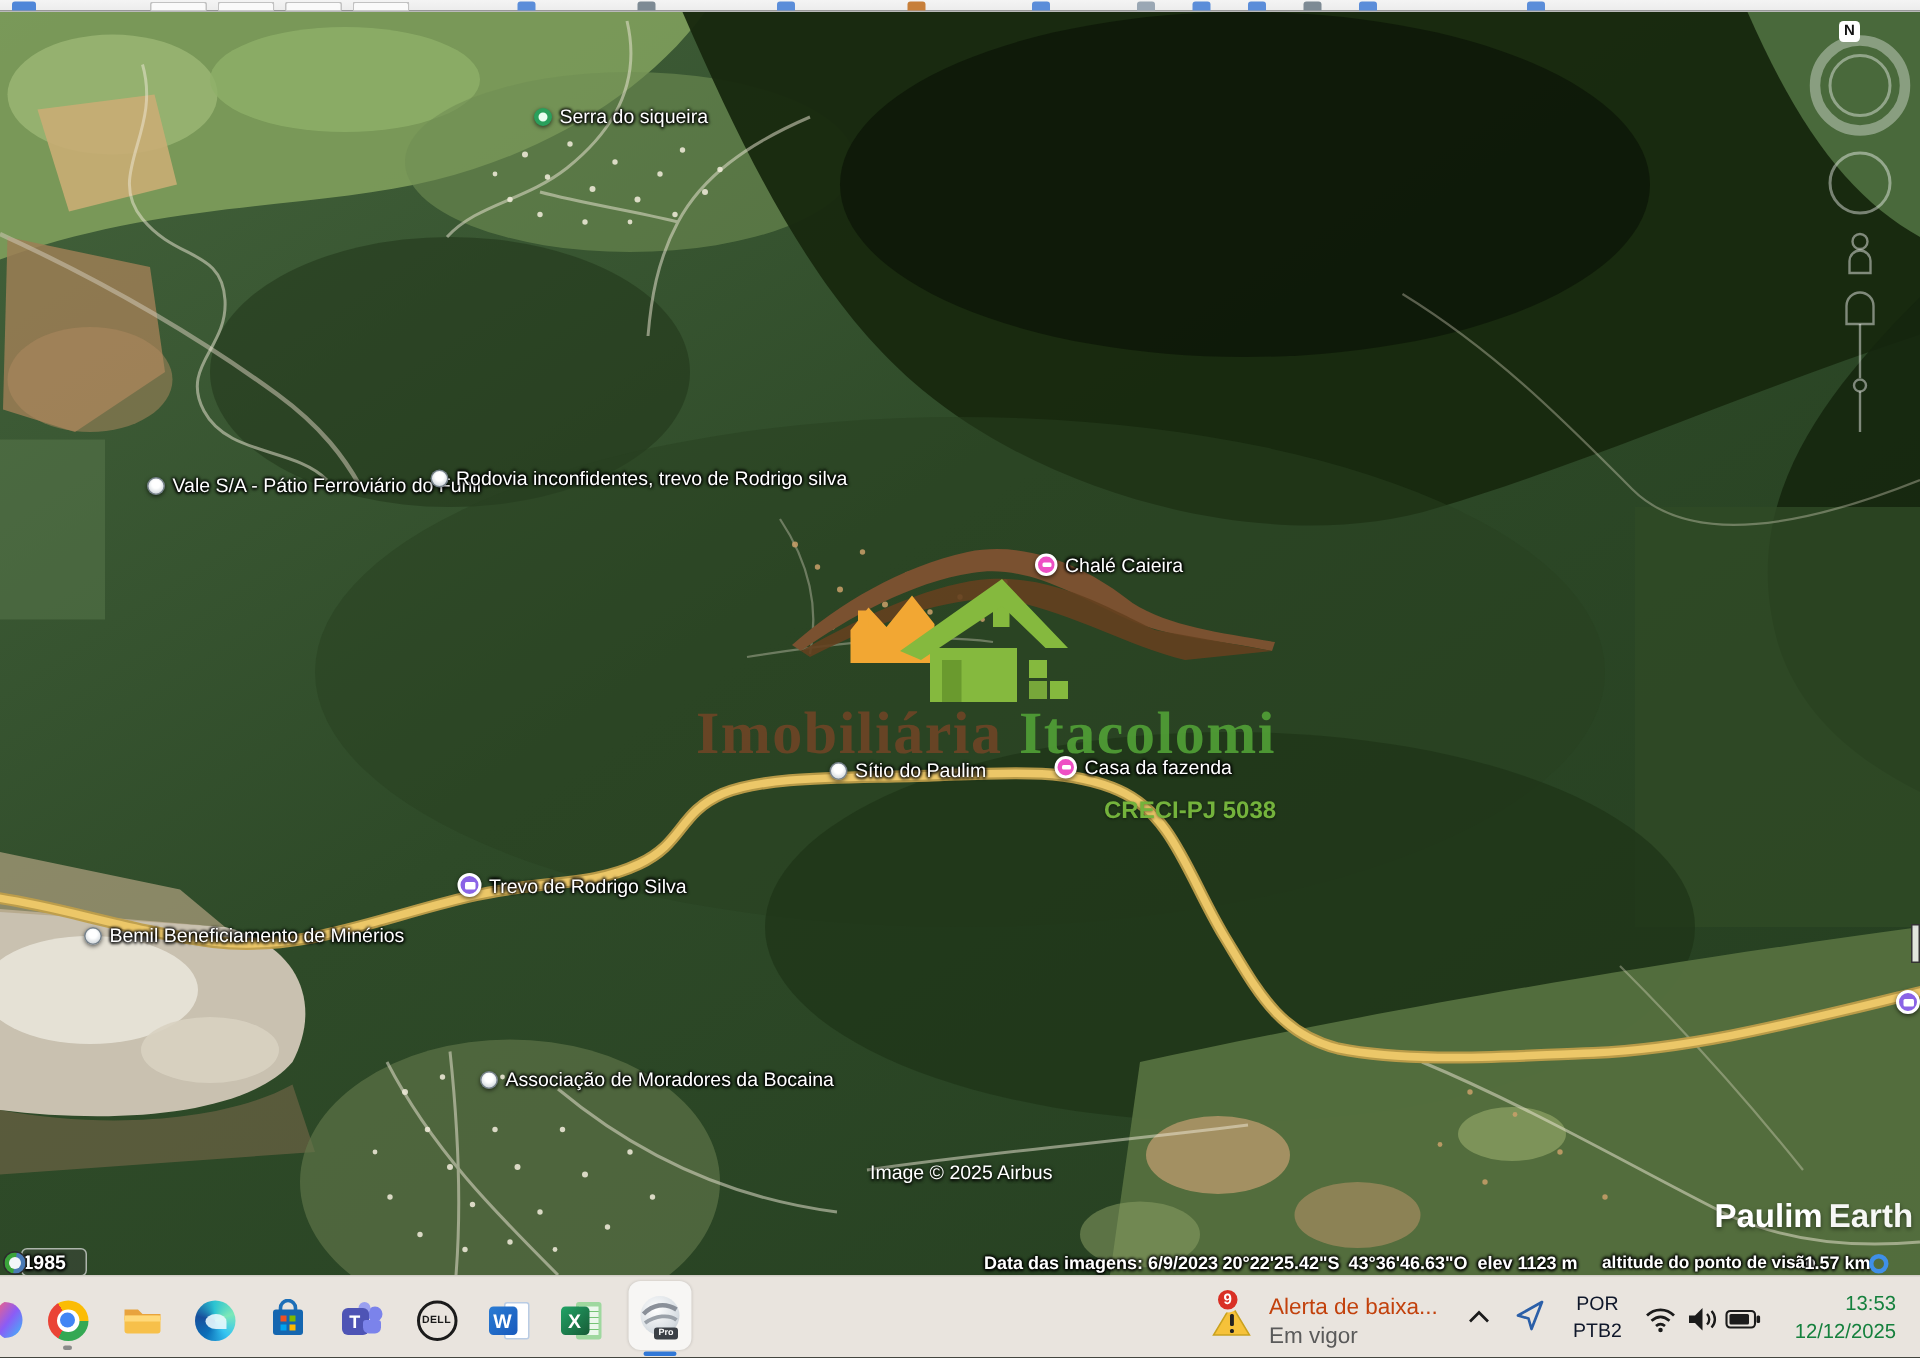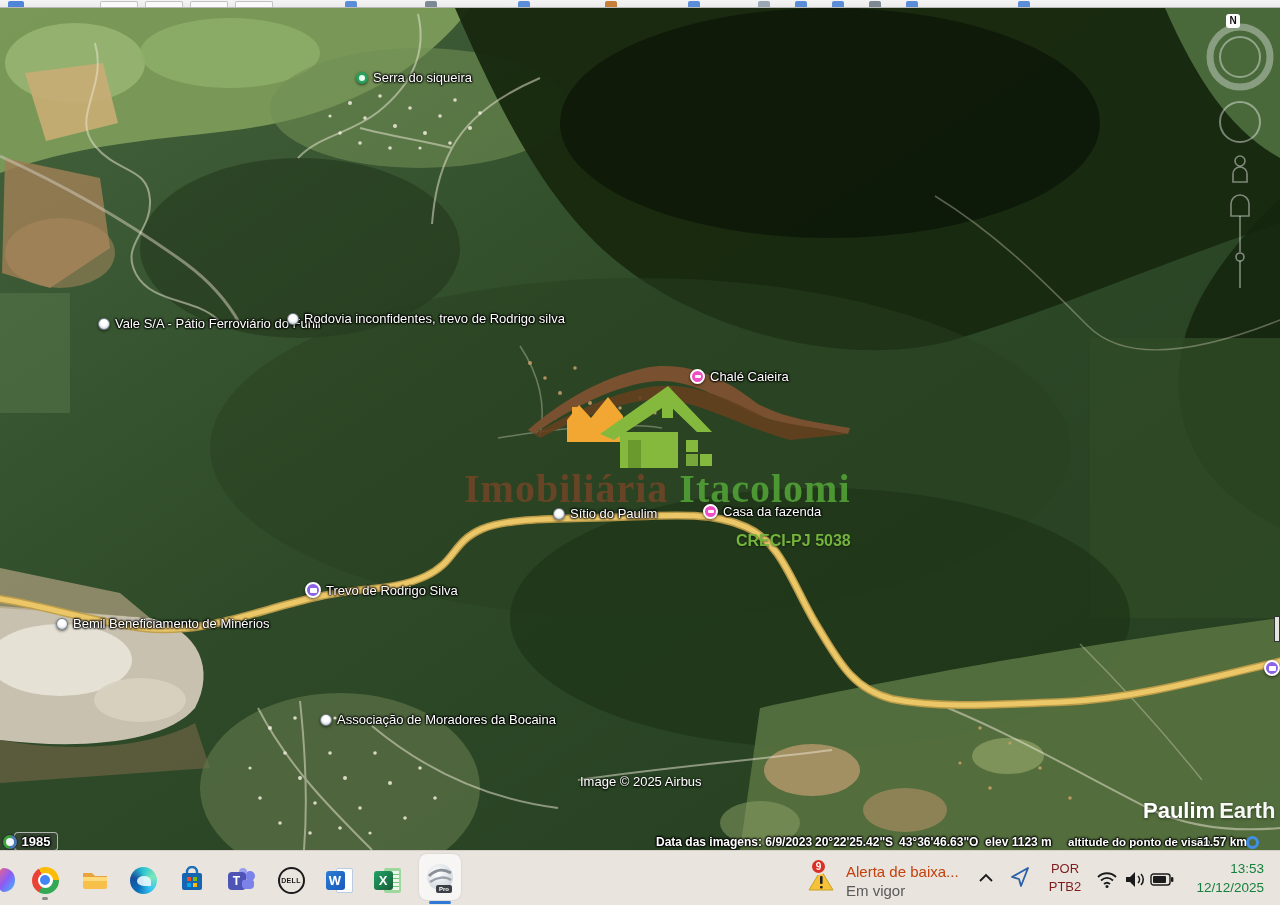--- a/index.html
+++ b/index.html
@@ -35,21 +35,21 @@
     color:rgba(236,168,72,.38); -webkit-text-stroke:1px rgba(213,138,48,.85); white-space:nowrap; }
   #wm-creci { position:absolute; left:286px; top:172px; font-size:16px; font-weight:bold; color:#74b33c; text-shadow:0 1px 2px rgba(0,0,0,.45); }
 
   
   .navctl { position:absolute; z-index:12; }
   #compass-n { position:absolute; left:1226px; top:6px; width:14px; height:14px; background:#fff; border-radius:3px;
     font-size:10px; font-weight:bold; color:#111; text-align:center; line-height:14px; z-index:13; }
 
   
   #history-chip { position:absolute; left:14px; top:824px; width:44px; height:19px; border:1px solid rgba(255,255,255,.6);
-    border-radius:4px; background:rgba(70,70,70,.35); color:#fff; font-size:13px; font-weight:bold; text-align:center; line-height:17px;
+    border-radius:4px; background:rgba(70,70,70,.35); color:#fff; font-size:13px; font-weight:bold; line-height:17px;
     text-shadow:-1px 0 2px #000,1px 0 2px #000,0 -1px 2px #000,0 1px 2px #000; z-index:12; }
   #history-clock { position:absolute; left:2px; top:826px; width:16px; height:16px; border-radius:50%;
     background:linear-gradient(100deg,#3aa33a 48%,#4a7ab5 52%); border:1px solid #2c2c2c; z-index:13; }
   #history-clock::after { content:""; position:absolute; left:3px; top:3px; width:8px; height:8px; border-radius:50%; background:#f2f6f8; }
 
   
   .mapstat { position:absolute; color:#fff; font-size:12px; font-weight:bold; white-space:nowrap;
     text-shadow:-1px 0 2px #000,1px 0 2px #000,0 -1px 2px #000,0 1px 2px #000; z-index:12; }
   #copyright { position:absolute; left:580px; top:766px; color:#fff; font-size:13px; font-weight:normal;
     text-shadow:0 0 3px #000,0 1px 2px #000; z-index:9; }
@@ -69,21 +69,21 @@
     box-shadow:0 0 2px rgba(0,0,0,.15); display:flex; align-items:center; justify-content:center; }
   #gepro-underline { position:absolute; left:429px; top:50px; width:22px; height:3px; border-radius:2px; background:#3178d6; }
   .badge-pro { position:absolute; left:10px; top:22px; background:#3b4046; color:#fff; font-size:6px; font-weight:bold; padding:1px 3px; border-radius:2px; }
 
   
   #notif { position:absolute; left:800px; top:5px; width:180px; height:45px; }
   #notif-badge { position:absolute; left:10px; top:2px; width:17px; height:17px; background:#d93025; color:#fff; border:2px solid #e9e4de;
     border-radius:50%; font-size:10px; font-weight:bold; text-align:center; line-height:13px; z-index:2; }
   #notif-title { position:absolute; left:46px; top:7px; font-size:15px; color:#c2410c; }
   #notif-sub { position:absolute; left:46px; top:26px; font-size:15px; color:#5a5a5a; }
-  #lang { position:absolute; left:1042px; top:9px; width:46px; text-align:center; font-size:13px; color:#7f1d1d; line-height:18px; }
+  #lang { position:absolute; left:1042px; top:9px; width:46px; text-align:center; font-size:13px; color:#0f172a; line-height:18px; }
   #clockblk { position:absolute; right:16px; top:8px; text-align:right; font-size:13.5px; color:#15803d; line-height:19px; }
   .trayic { position:absolute; top:17px; }
 </style>
 </head>
 <body>
 
 <div id="screen">
 
   <div id="toolbar-sliver">
     <div class="tb-frag" style="left:8px;width:16px;background:#4f86d8;"></div>

